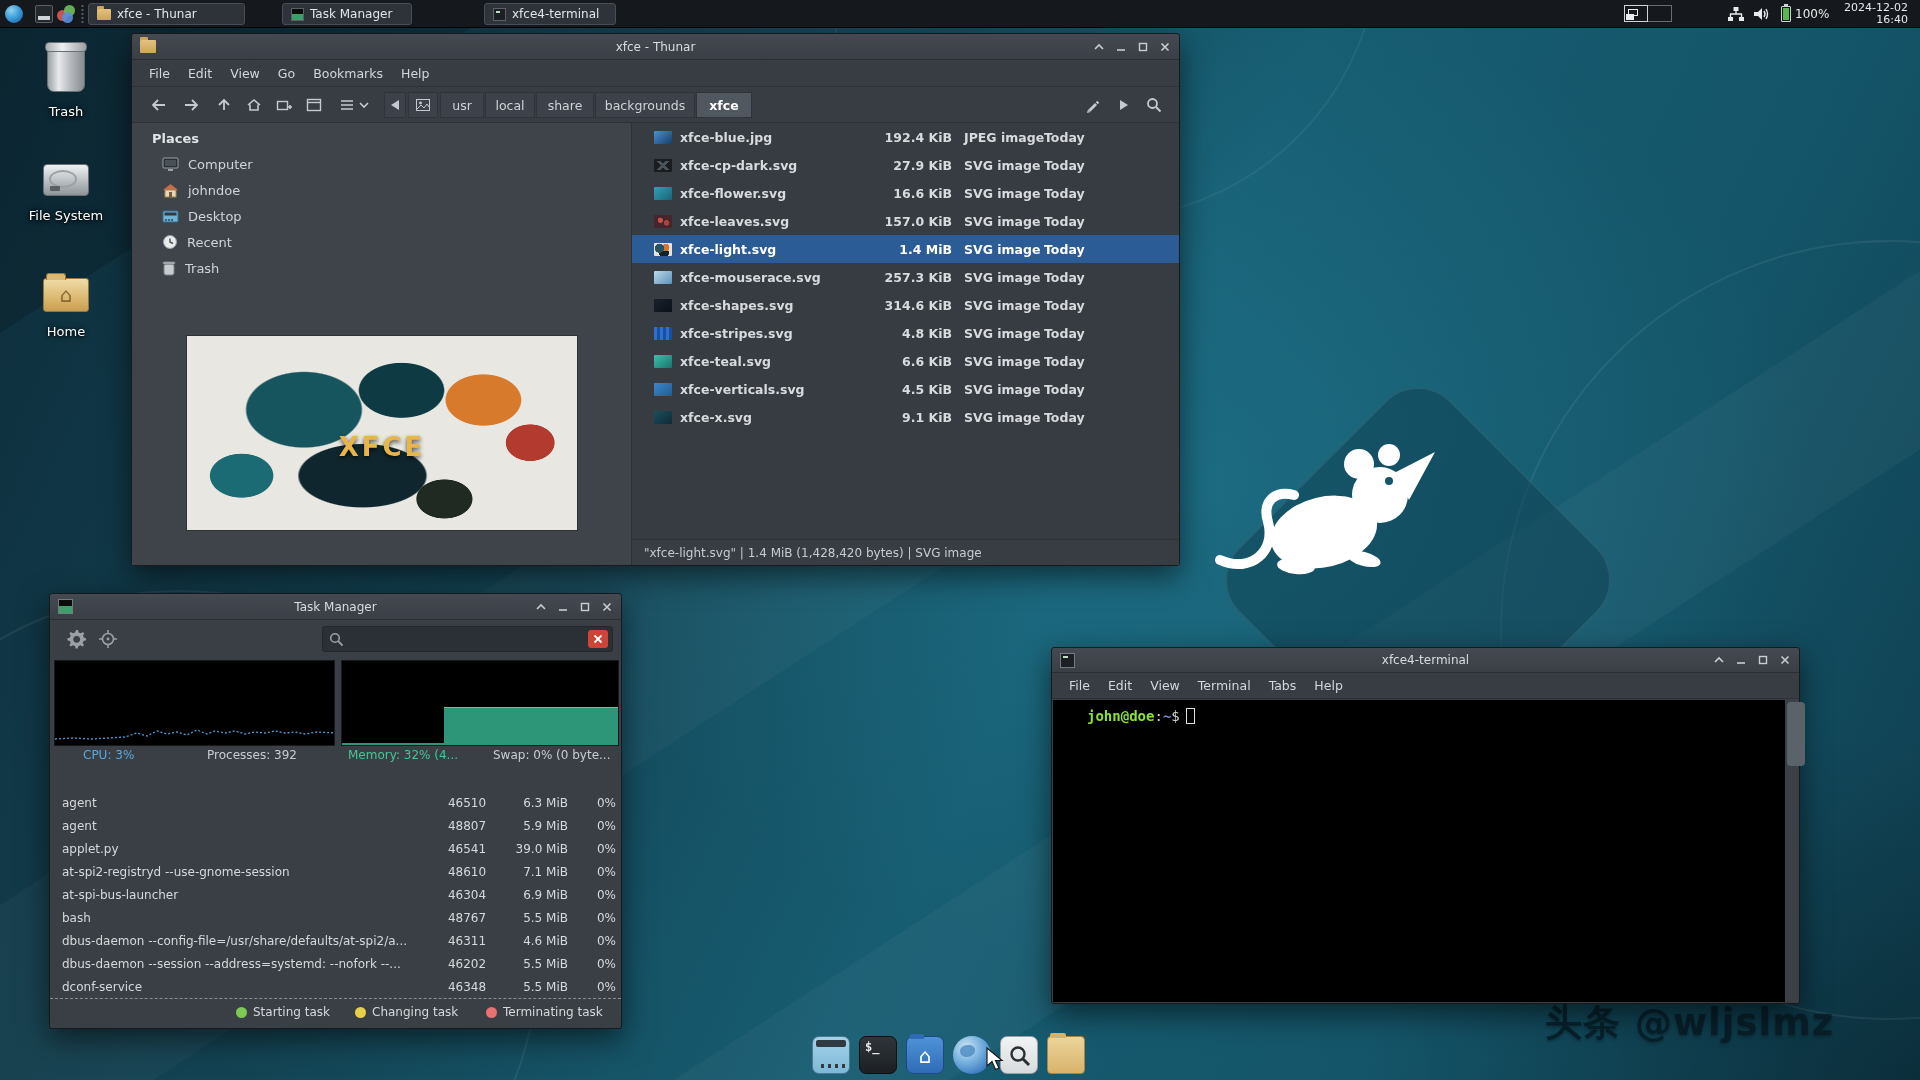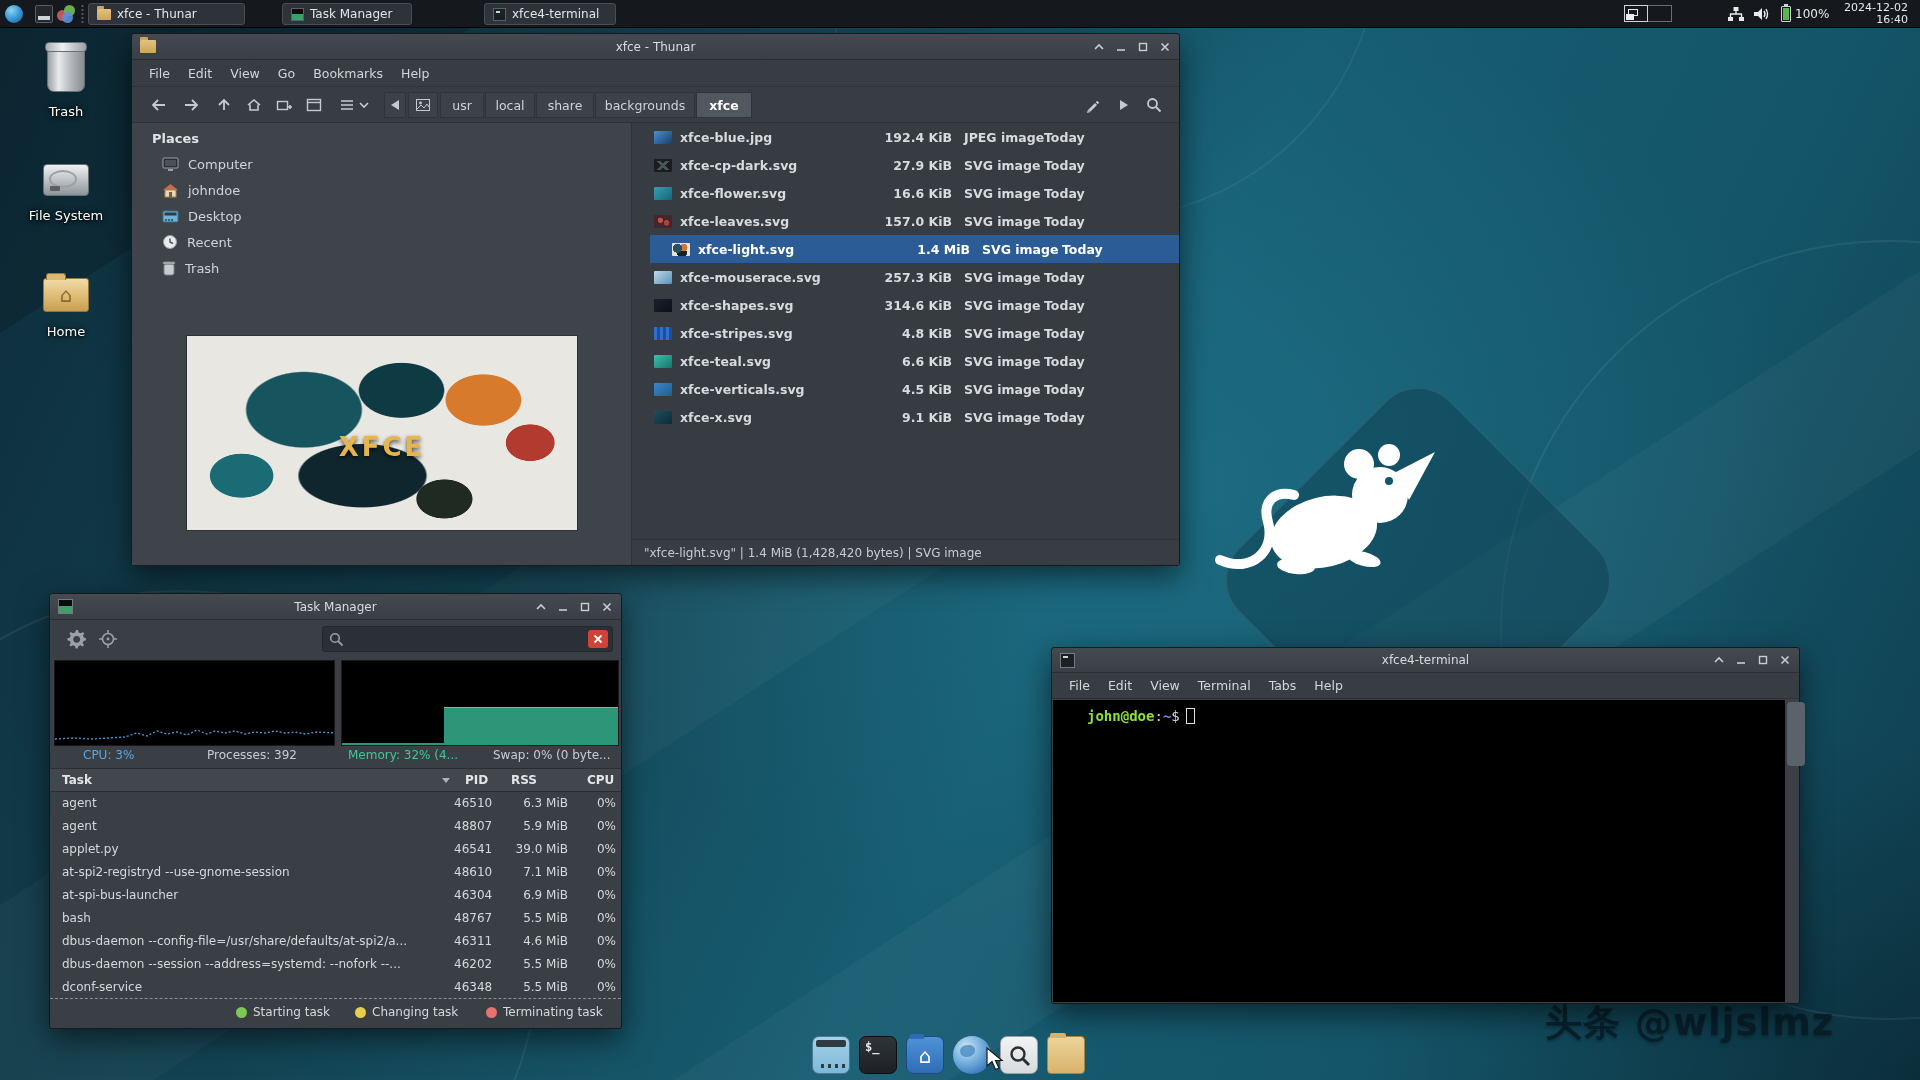--- a/index.html
+++ b/index.html
@@ -111,21 +111,21 @@
       radial-gradient(ellipse 46px 32px at 66% 84%, #212a22 60%, transparent 62%); }
   .preview-art .xfce-word { position:absolute; left:0; right:0; top:96px; text-align:center;
     color:#e8b54a; font-weight:bold; font-size:26px; letter-spacing:3px; text-shadow:0 2px 4px rgba(0,0,0,.7); }
   .t-pane { flex:1; display:flex; flex-direction:column; background:#373c42; position:relative; }
   .lhead { height:26px; background:#42474e; border-bottom:1px solid #2b2f35; position:relative;
     color:#e3e5e8; font-size:12.5px; font-weight:bold; }
   .lhead .colsep { position:absolute; top:3px; bottom:3px; width:1px; background:#2e3338; }
   .tri-down { width:0; height:0; border-left:4px solid transparent; border-right:4px solid transparent;
     border-top:5px solid #aeb3b9; position:absolute; }
   .frow { height:28px; display:flex; align-items:center; color:#d8dbde; font-size:12.5px; position:relative;font-weight:bold; }
-  .frow.sel { background:#2b5c95; color:#fff;margin-left:18px; }
+  .frow.sel { background:#2b5c95; color:#fff; }
   .thumb { position:absolute; left:22px; width:18px; height:13px; border-radius:1px; }
   .fname { position:absolute; left:48px; }
   .fsize { position:absolute; left:180px; width:140px; text-align:right; }
   .ftype { position:absolute; left:332px; }
   .fdate { position:absolute; left:412px; }
   .th0{background:linear-gradient(140deg,#4b8fd6,#173f66);}
   .th1{background:#1a1d20;}
   .th1::after{content:"";position:absolute;inset:2px;background:
      linear-gradient(45deg,transparent 42%,#4a525a 42%,#4a525a 58%,transparent 58%),
      linear-gradient(-45deg,transparent 42%,#4a525a 42%,#4a525a 58%,transparent 58%);}
@@ -164,21 +164,21 @@
   .tm-stats { position:absolute; left:0; top:152px; width:100%; height:22px; font-size:12px; }
   .tm-stats span { position:absolute; top:2px; white-space:nowrap; }
   .st-cpu { left:33px; color:#5aa7e0; } .st-proc { left:157px; color:#c9cdd1; }
   .st-mem { left:298px; color:#43c795; } .st-swap { left:443px; color:#c9cdd1; }
   .tm-head { position:absolute; left:0; top:174px; width:100%; height:24px; background:#42474e;
     border-top:1px solid #2b2f35; border-bottom:1px solid #2b2f35; color:#e3e5e8; font-size:12px; font-weight:bold; }
   .tm-rows { position:absolute; left:0; top:198px; width:100%; }
   .prow { height:23px; position:relative; color:#d6d9dc; font-size:12px; }
   .prow.dashed { border-bottom:1px dashed #8a9096; }
   .p-task { position:absolute; left:12px; top:4px; width:390px; white-space:nowrap; overflow:hidden; }
-  .p-pid { position:absolute; left:404px; top:4px; width:60px; text-align:left; }
+  .p-pid { position:absolute; left:387px; top:4px; width:60px; text-align:center; }
   .p-rss { position:absolute; left:448px; top:4px; width:70px; text-align:right; }
   .p-cpu { position:absolute; left:518px; top:4px; width:48px; text-align:right; }
   .tm-footer { position:absolute; left:0; bottom:0; width:100%; height:31px; }
   .leg { position:absolute; top:8px; display:flex; align-items:center; gap:6px; color:#d6d9dc; font-size:12px; }
   .leg .dot { width:11px; height:11px; border-radius:50%; }
   .leg1 { left:186px;text-align:right; } .leg2 { left:305px; } .leg3 { left:436px; }
   .dot-g { background:#7ec855; } .dot-y { background:#e8cf4a; } .dot-r { background:#e87272; }
 
   
   #terminal { left:1051px; top:647px; width:749px; height:357px; }
@@ -583,27 +583,20 @@
         <div class="mem-base"></div>
         <div class="mem-fill"></div>
       </div>
     </div>
     <div class="tm-stats">
       <span class="st-cpu">CPU: 3%</span>
       <span class="st-proc">Processes: 392</span>
       <span class="st-mem">Memory: 32% (4...</span>
       <span class="st-swap">Swap: 0% (0 byte...</span>
     </div>
-    <div class="tm-head">
-      <span style="position:absolute;left:12px;top:4px">Task</span>
-      <span class="tri-down" style="left:392px;top:9px"></span>
-      <span style="position:absolute;left:415px;top:4px">PID</span>
-      <span style="position:absolute;left:461px;top:4px">RSS</span>
-      <span style="position:absolute;left:537px;top:4px">CPU</span>
-    </div>
     <div class="tm-rows">
       <div class="prow">
           <span class="p-task">agent</span>
           <span class="p-pid">46510</span>
           <span class="p-rss">6.3 MiB</span>
           <span class="p-cpu">0%</span>
         </div>
       <div class="prow">
           <span class="p-task">agent</span>
           <span class="p-pid">48807</span>

